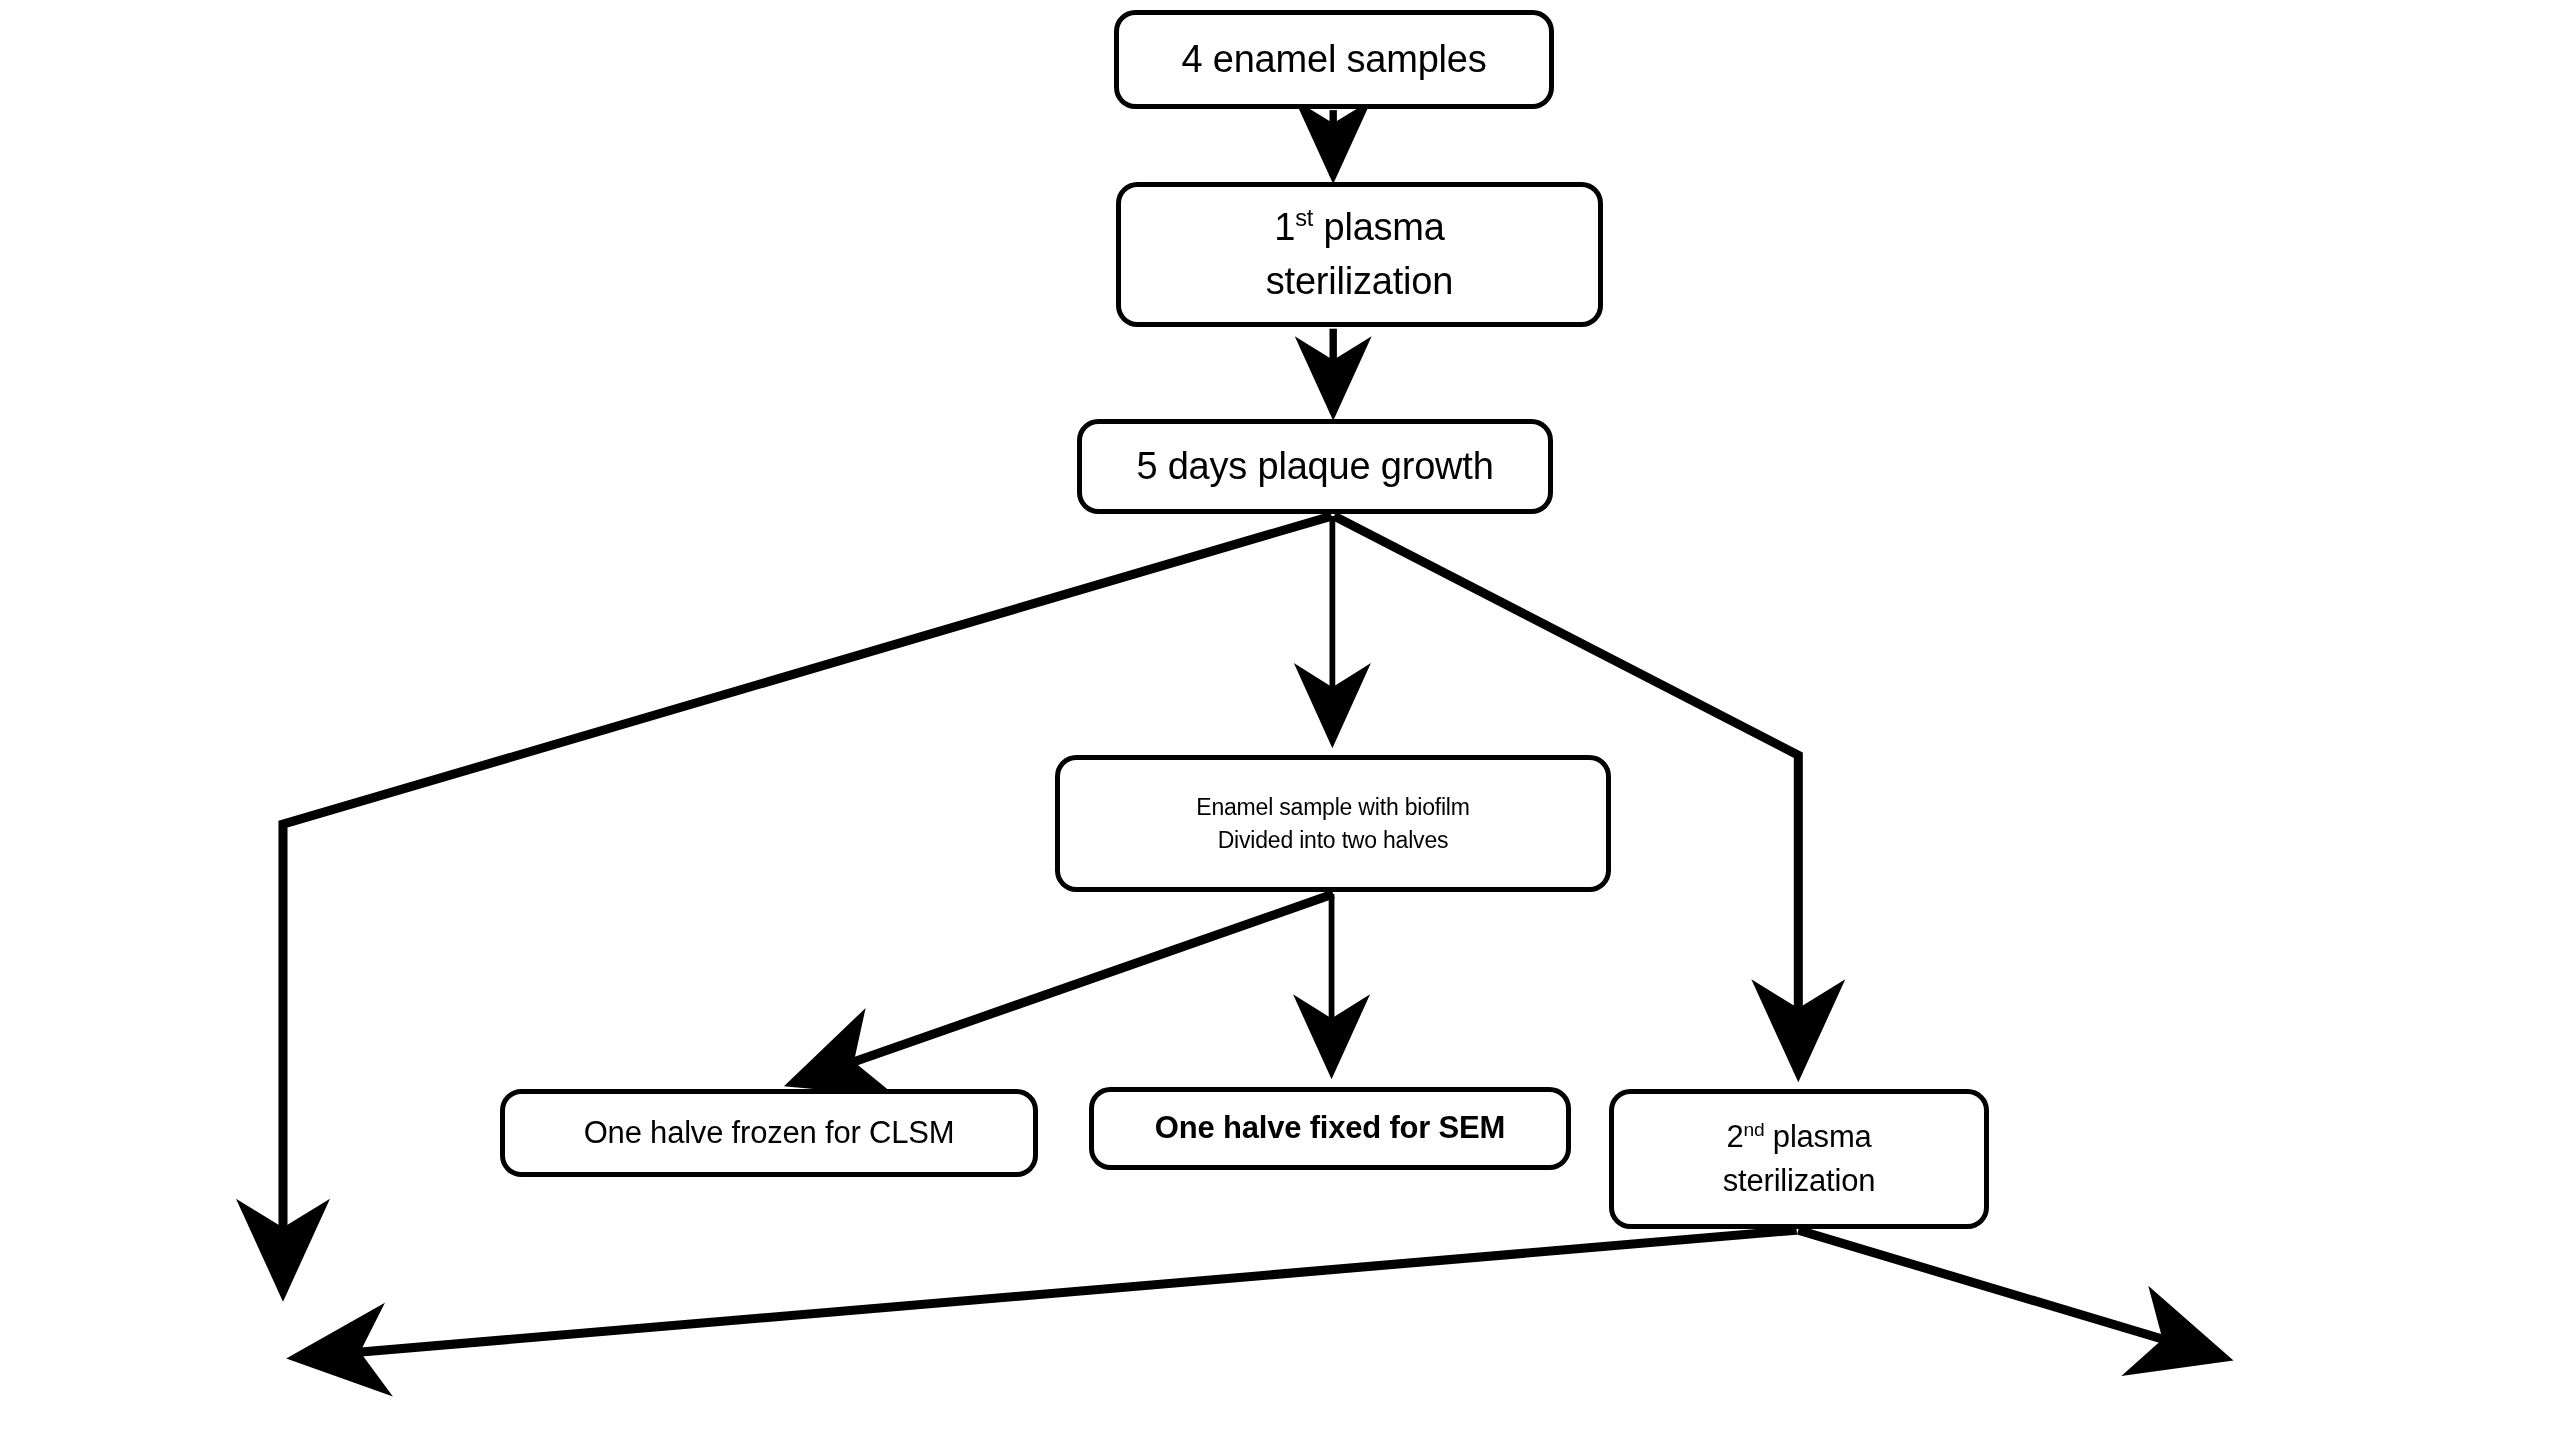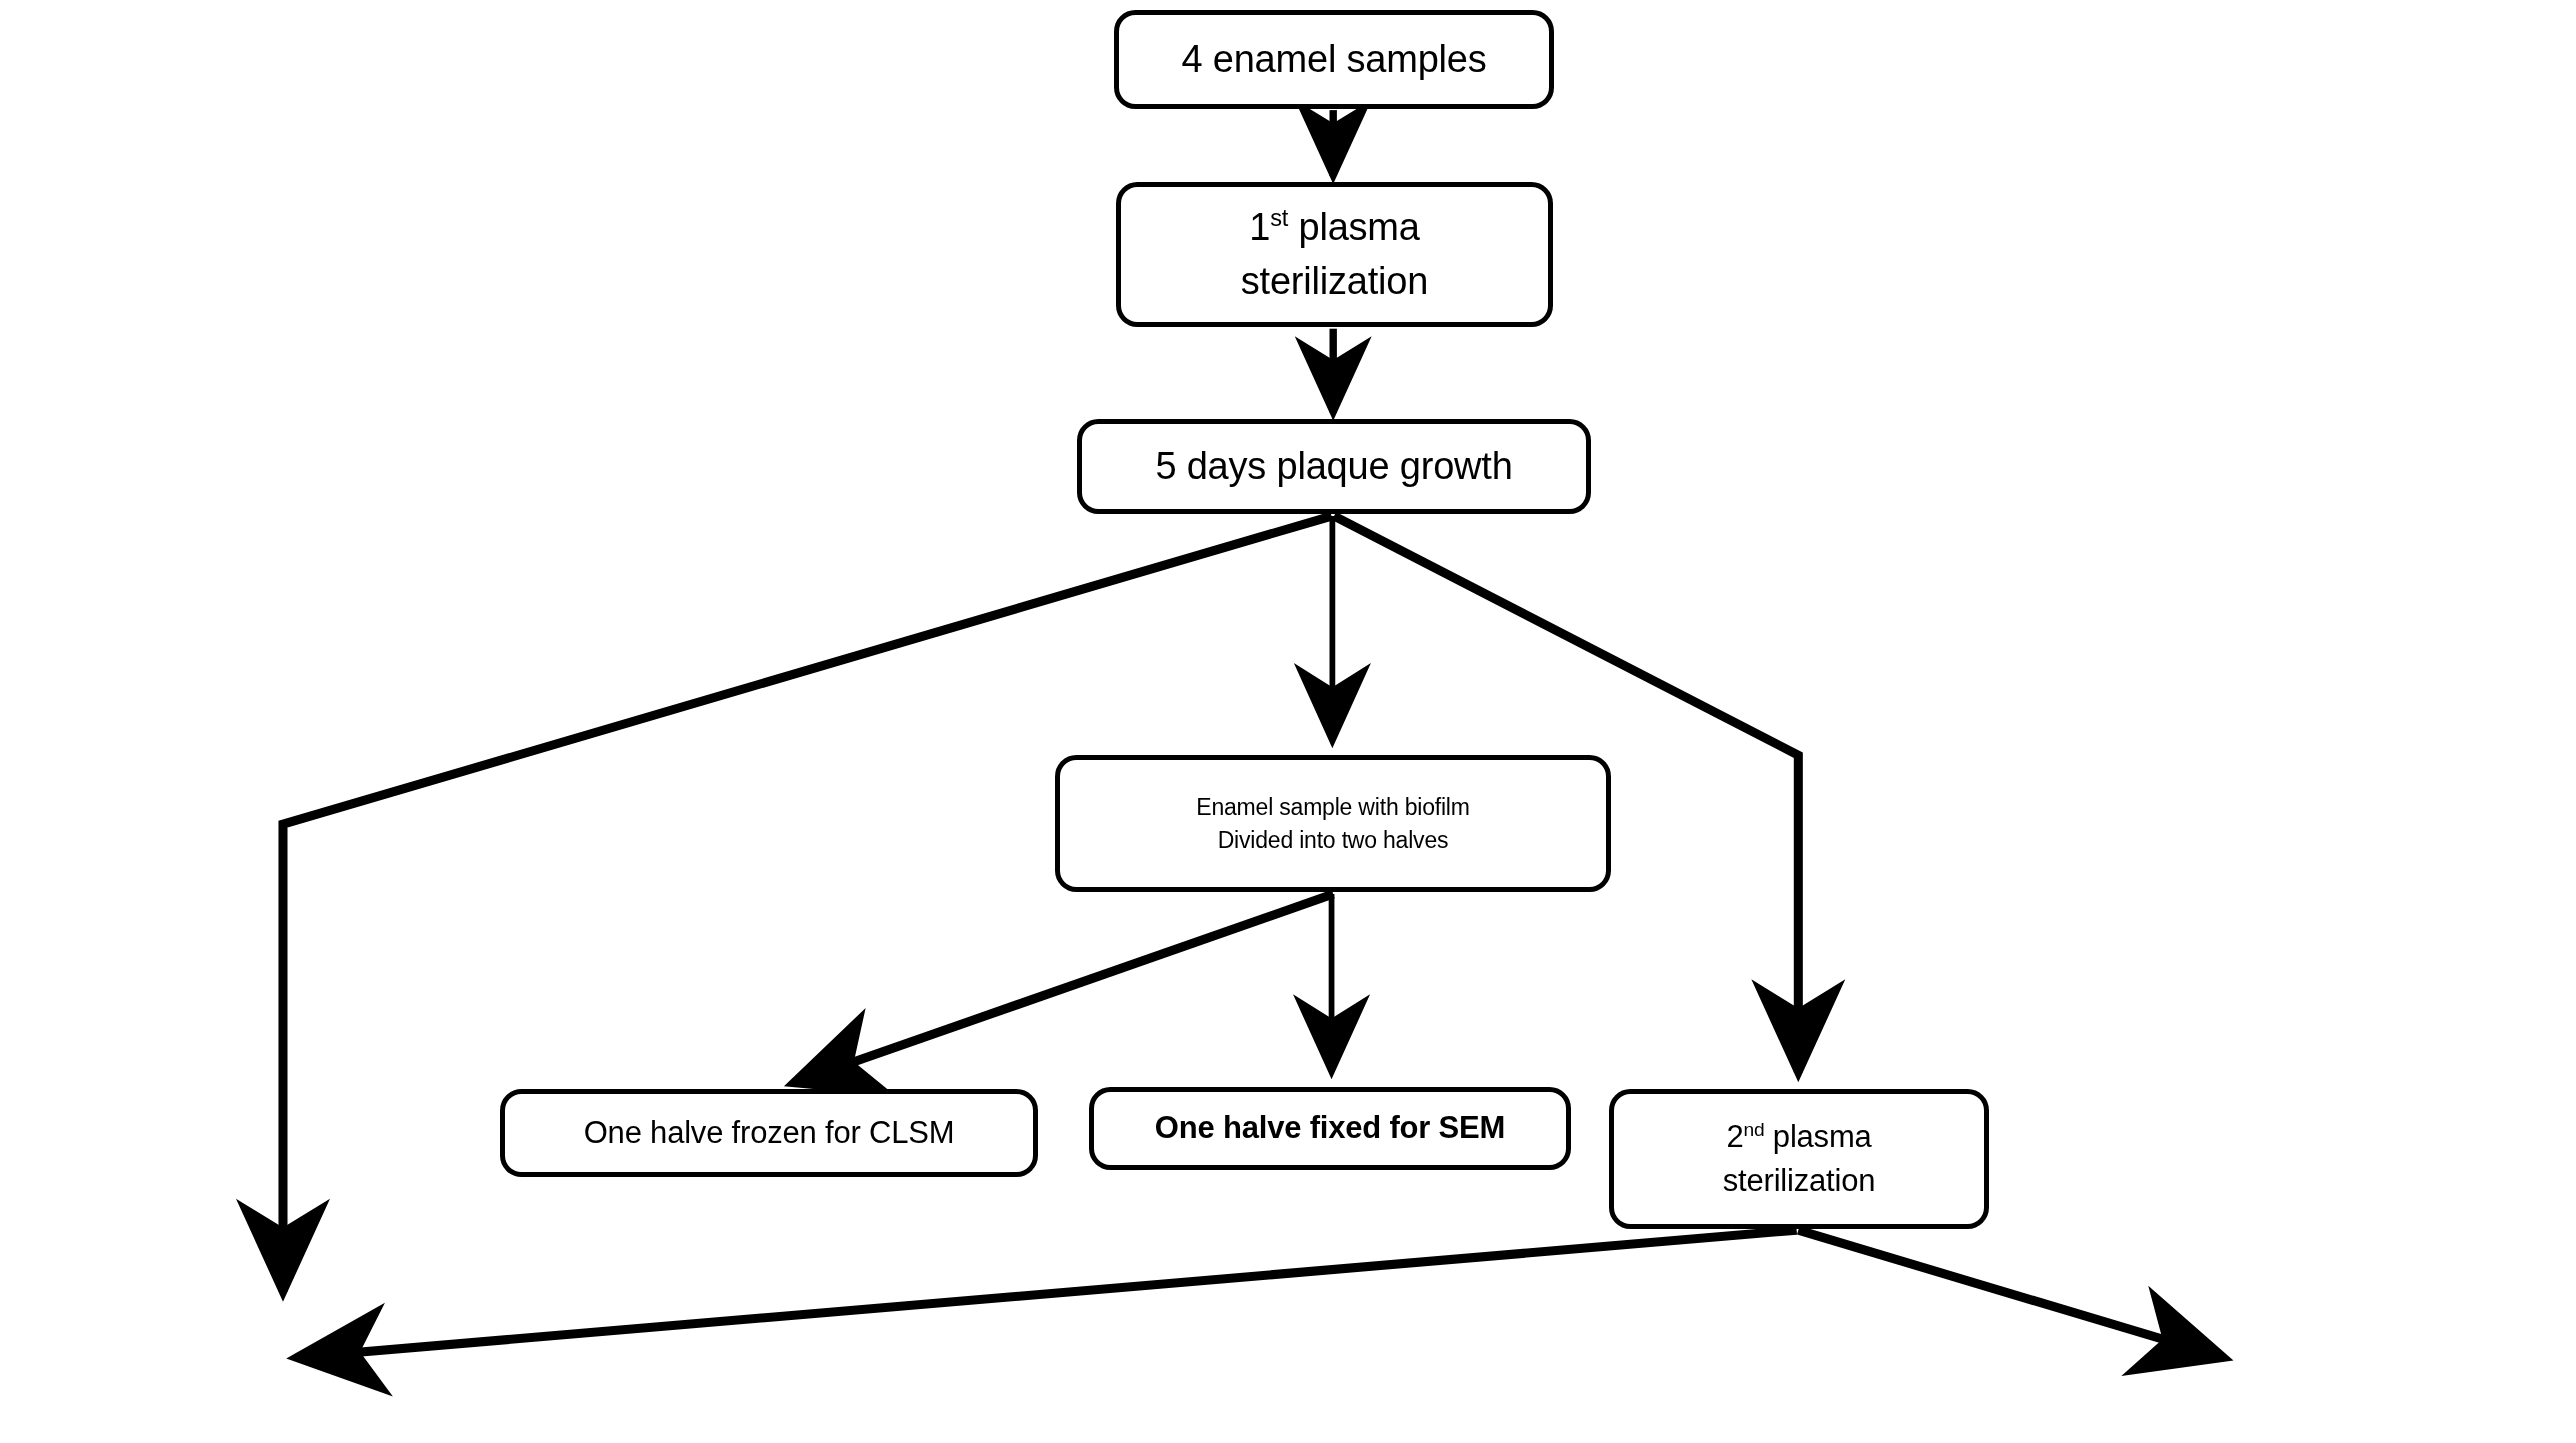--- a/index.html
+++ b/index.html
@@ -28,22 +28,22 @@
     text-align:center;
     line-height:1.42;
     letter-spacing:-0.2px;
     -webkit-font-smoothing:antialiased;
   }
   .node .txt{display:block;width:100%;padding:0 17px;white-space:pre-line;}
   sup{font-size:0.62em;vertical-align:super;line-height:0;}
 
   
   #n-samples        {left:1114px;top:10px;   width:440px; height:99px; font-size:38px;}
-  #n-sterile1       {left:1116px;top:182px;  width:437px; height:145px; font-size:38px;}
-  #n-plaque         {left:1077px;top:419px;  width:514px; height:95px; font-size:38px;align-items:center;}
+  #n-sterile1       {left:1116px;top:182px;  width:487px; height:145px; font-size:38px;}
+  #n-plaque         {left:1077px;top:419px;  width:476px; height:95px; font-size:38px;align-items:center;}
   #n-biofilm        {left:1055px;top:755px;  width:556px; height:137px; font-size:23px;}
   #n-clsm           {left:500px; top:1089px; width:538px; height:88px; font-size:31px;align-items:center;}
   #n-sem            {left:1089px;top:1087px; width:482px; height:83px; font-size:31px;font-weight:bold;}
   #n-sterile2       {left:1609px;top:1089px; width:380px; height:140px; font-size:31px;}
   #n-micro          {left:15px;  top:1346px; width:477px; height:84px; font-size:31px;}
   #n-roughness      {left:1917px;top:1346px; width:648px; height:84px; font-size:31px;}
 </style>
 </head>
 <body>
 

